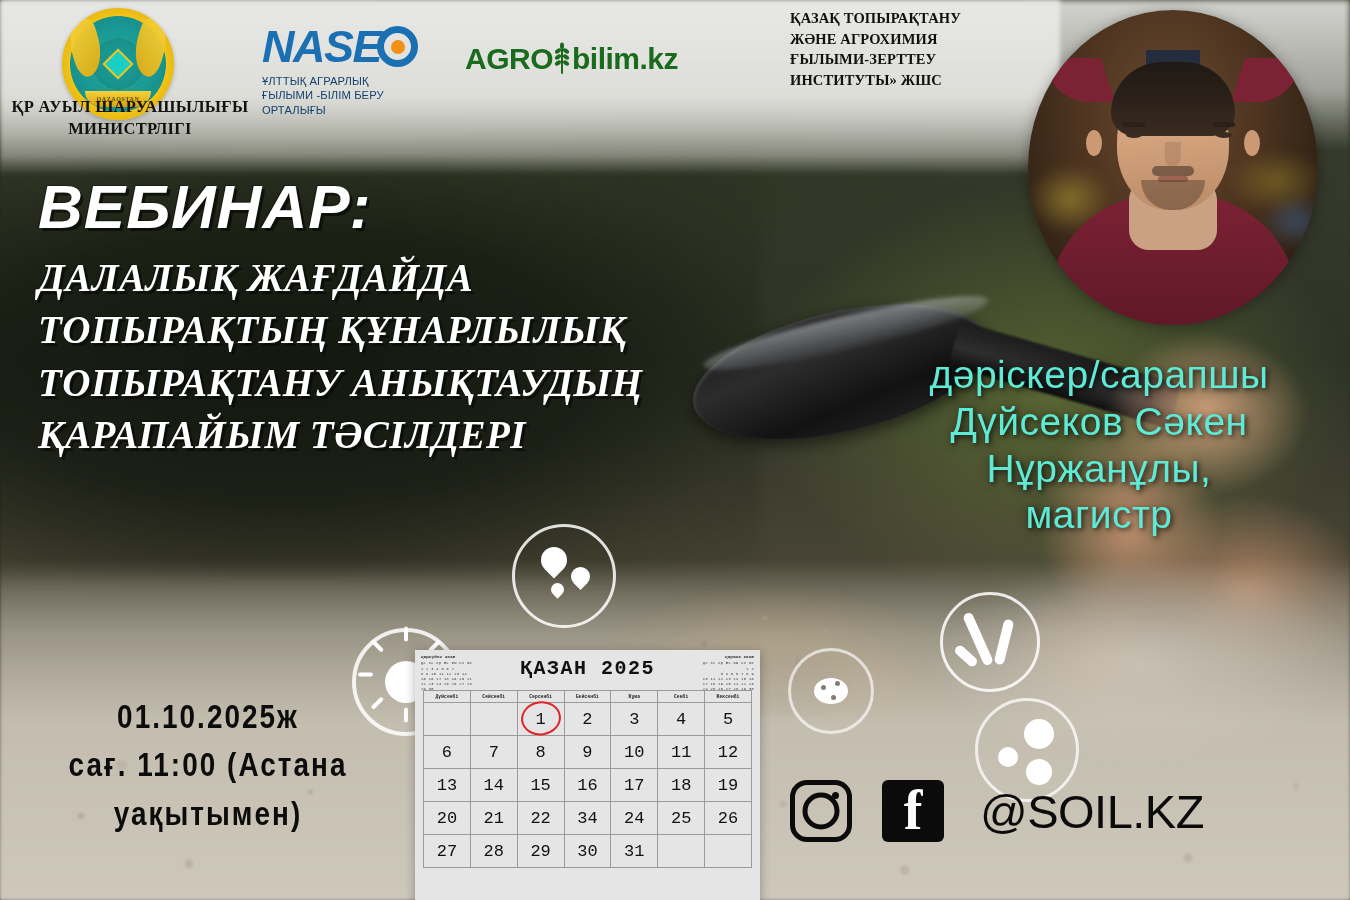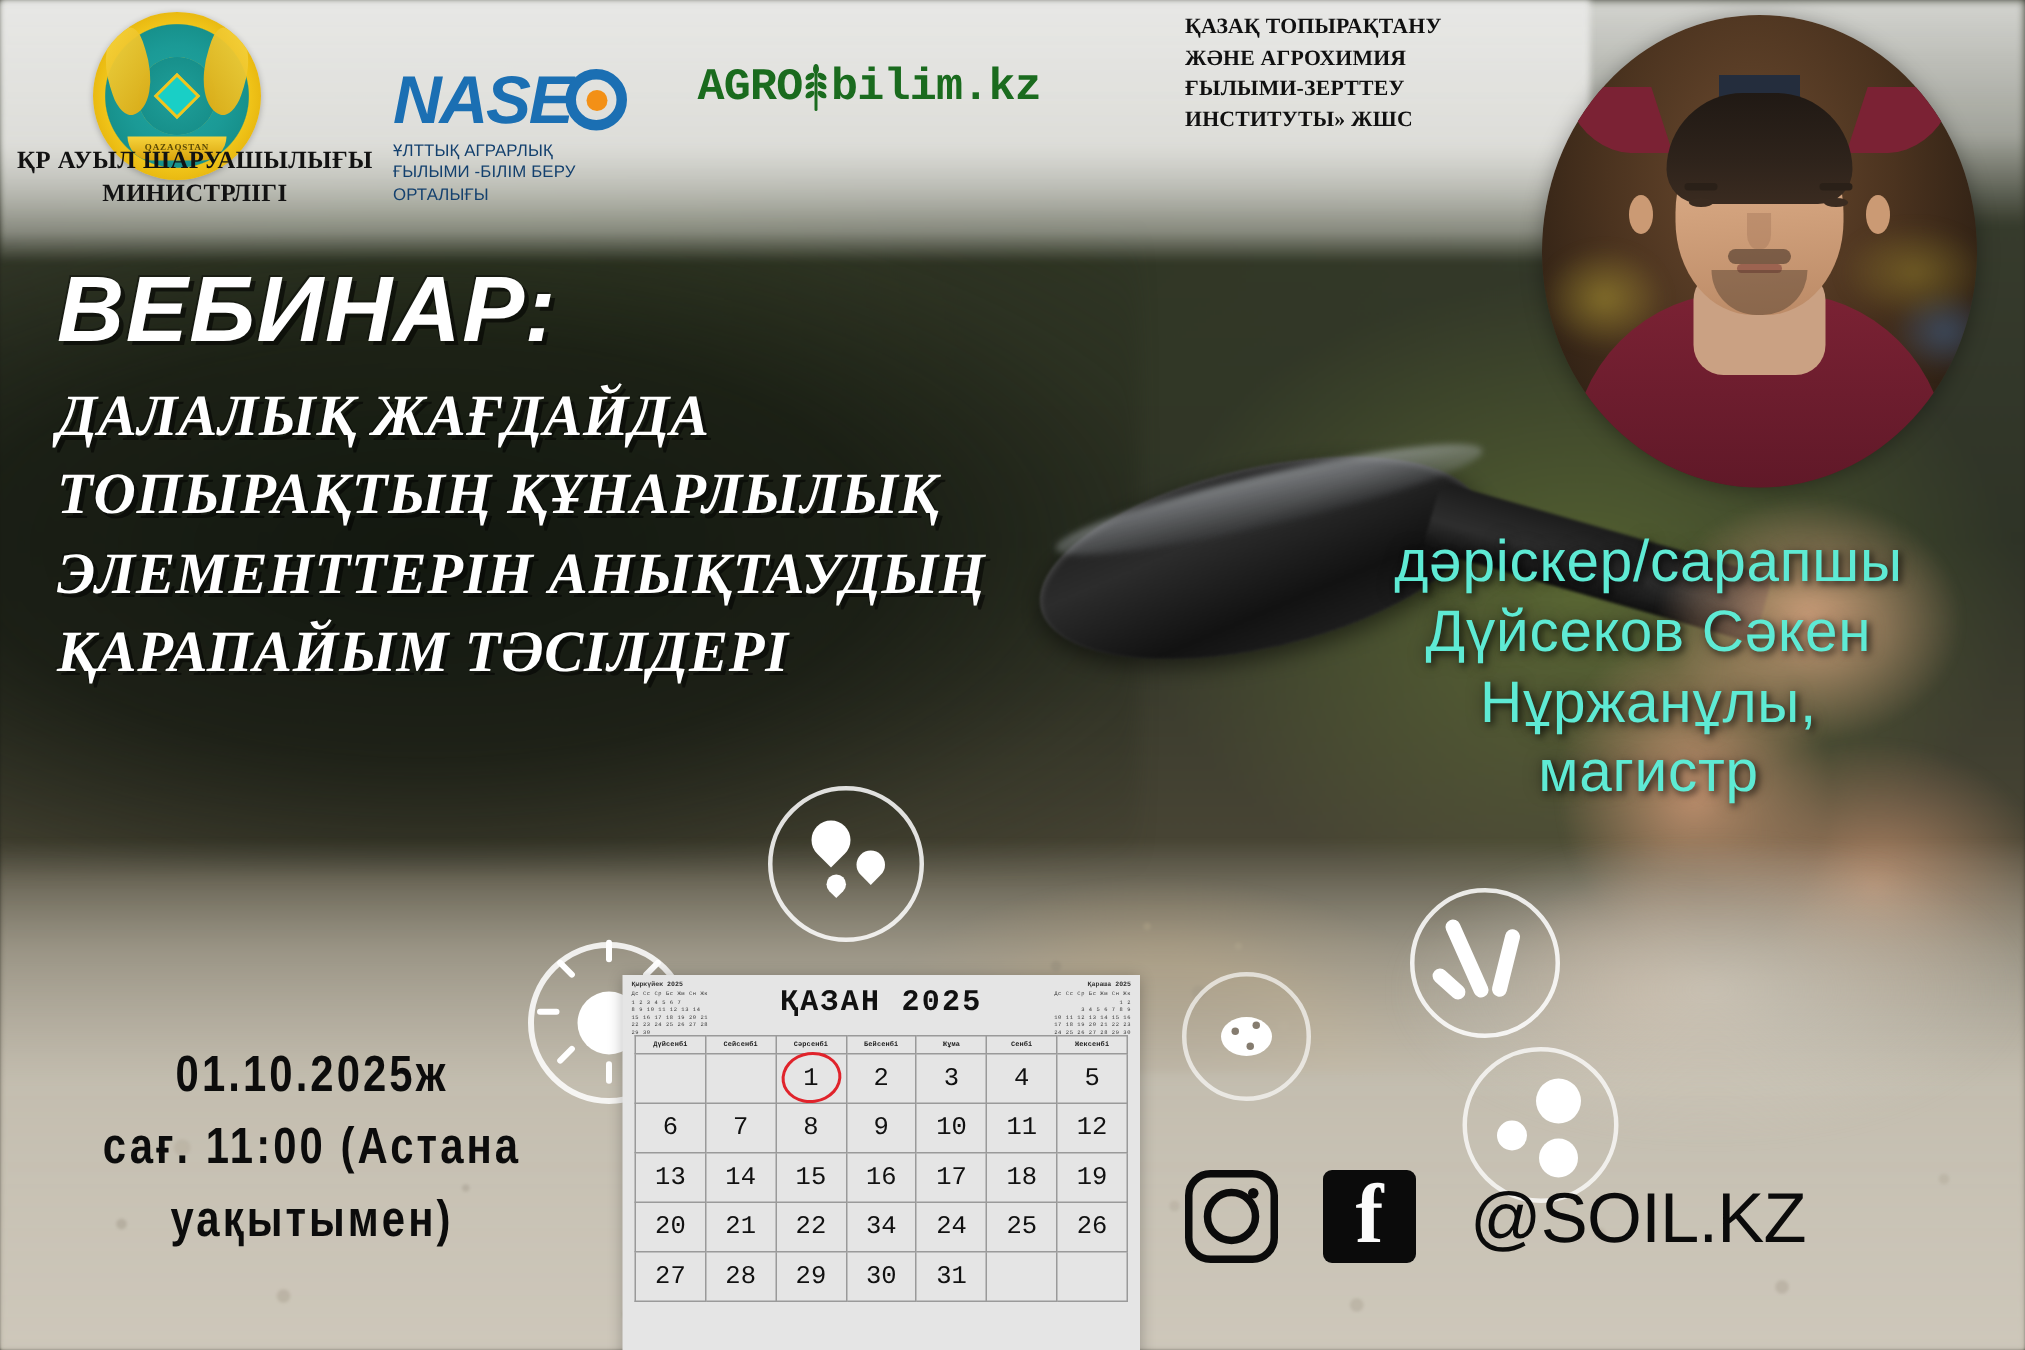--- a/index.html
+++ b/index.html
@@ -168,21 +168,21 @@
   .ministry-text {
     position:absolute; left:0; top:96px; width:260px;
     text-align:center; color:#121212;
     font-family:"Liberation Serif", serif;
     font-size:16.5px; font-weight:bold; line-height:1.32;
     letter-spacing:.3px;
   }
 
   
   .nasec-wrap { position:absolute; left:262px; top:24px; width:180px; }
-  .nasec-row { display:flex; align-items:center;margin-top:20px; }
+  .nasec-row { display:flex; align-items:center; }
   .nasec-word {
     font-family:"Liberation Sans", sans-serif;
     font-weight:bold; font-style:italic;
     font-size:45px; color:#1b6fb3; letter-spacing:-1.5px; line-height:1;
   }
   .nasec-ring {
     width:41px; height:41px; border-radius:50%;
     border:7px solid #1b6fb3; margin-left:-4px;
     position:relative; box-sizing:border-box;
   }
@@ -193,21 +193,21 @@
   }
   .nasec-sub {
     margin-top:5px; color:#13406e; font-weight:normal;
     font-size:11.2px; line-height:1.28; letter-spacing:.1px;
   }
 
   
   .agro-wrap { position:absolute; left:465px; top:42px; display:flex; align-items:center; }
   .agro-t1, .agro-t2 {
     font-weight:bold; font-size:30px; color:#1a6b1e; letter-spacing:-.5px;
-    font-family:Liberation Mono, monospace;
+    font-family:Liberation Sans, sans-serif;
   }
   .agro-wheat { width:18px; height:34px; margin:0 1px 0 0; position:relative; }
 
   
   .inst-logo { position:absolute; left:670px; top:8px; width:110px; height:110px; }
   .inst-circ {
     width:110px; height:110px; border-radius:50%;
     background:radial-gradient(circle at 50% 42%, #cfe4f2 0%, #9cc8e4 38%, #2e86c8 60%, #1862a8 82%, #12518f 100%);
     position:relative; overflow:hidden;
     box-shadow:0 1px 5px rgba(0,0,0,.3);
@@ -536,21 +536,21 @@
   <div class="p-stache"></div>
   <div class="p-mouth"></div>
   <div class="p-beard"></div>
 </div>
 
 <div class="title-block">
   <div class="title-main">ВЕБИНАР:</div>
   <div class="title-sub">
     <div>ДАЛАЛЫҚ ЖАҒДАЙДА</div>
     <div>ТОПЫРАҚТЫҢ ҚҰНАРЛЫЛЫҚ</div>
-    <div>ЭЛЕМЕНТТЕРІН АНЫҚТАУДЫҢ</div>
+    <div>ТОПЫРАҚТАНУ АНЫҚТАУДЫҢ</div>
     <div>ҚАРАПАЙЫМ ТӘСІЛДЕРІ</div>
   </div>
 </div>
 
 <div class="speaker">
   <div>дәріскер/сарапшы</div>
   <div>Дүйсеков Сәкен</div>
   <div>Нұржанұлы,</div>
   <div>магистр</div>
 </div>

